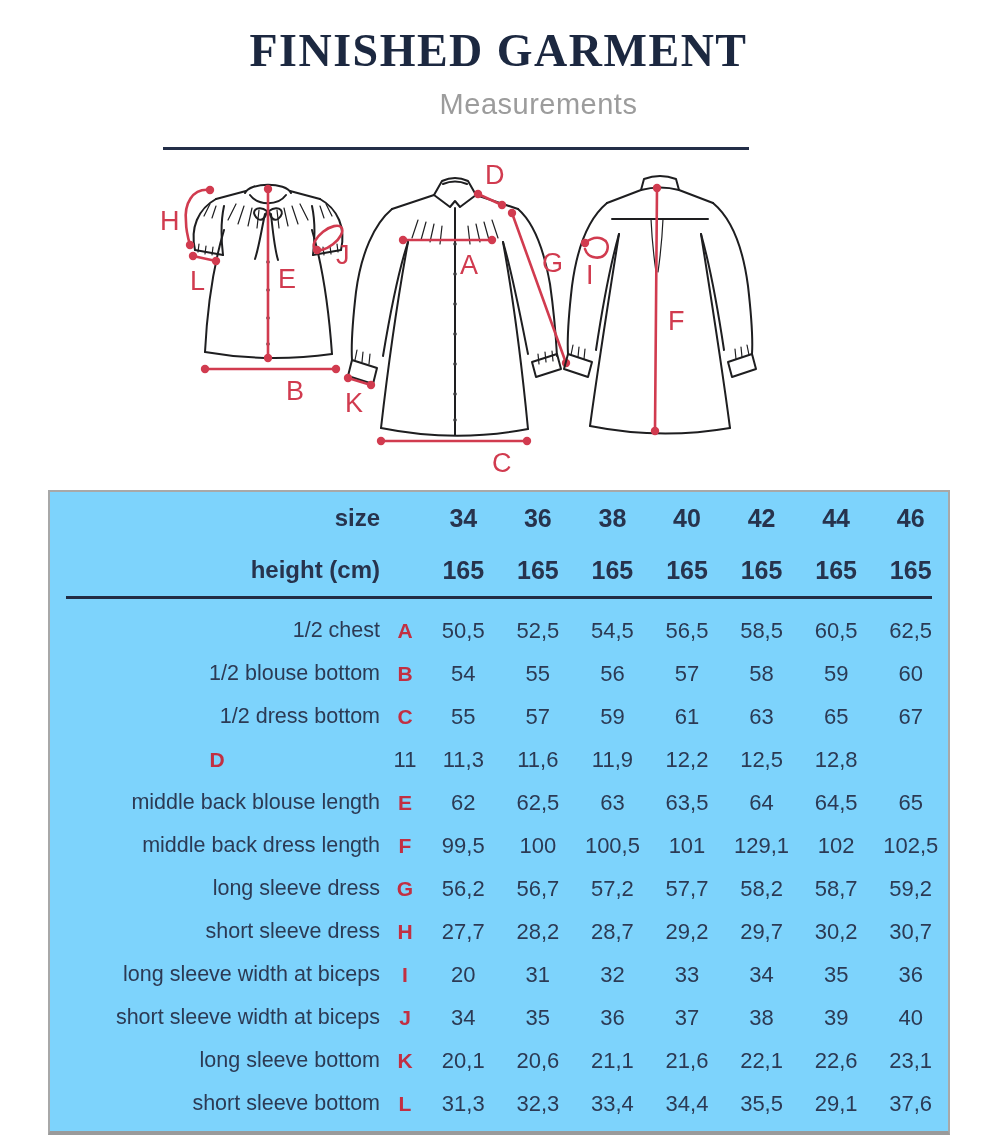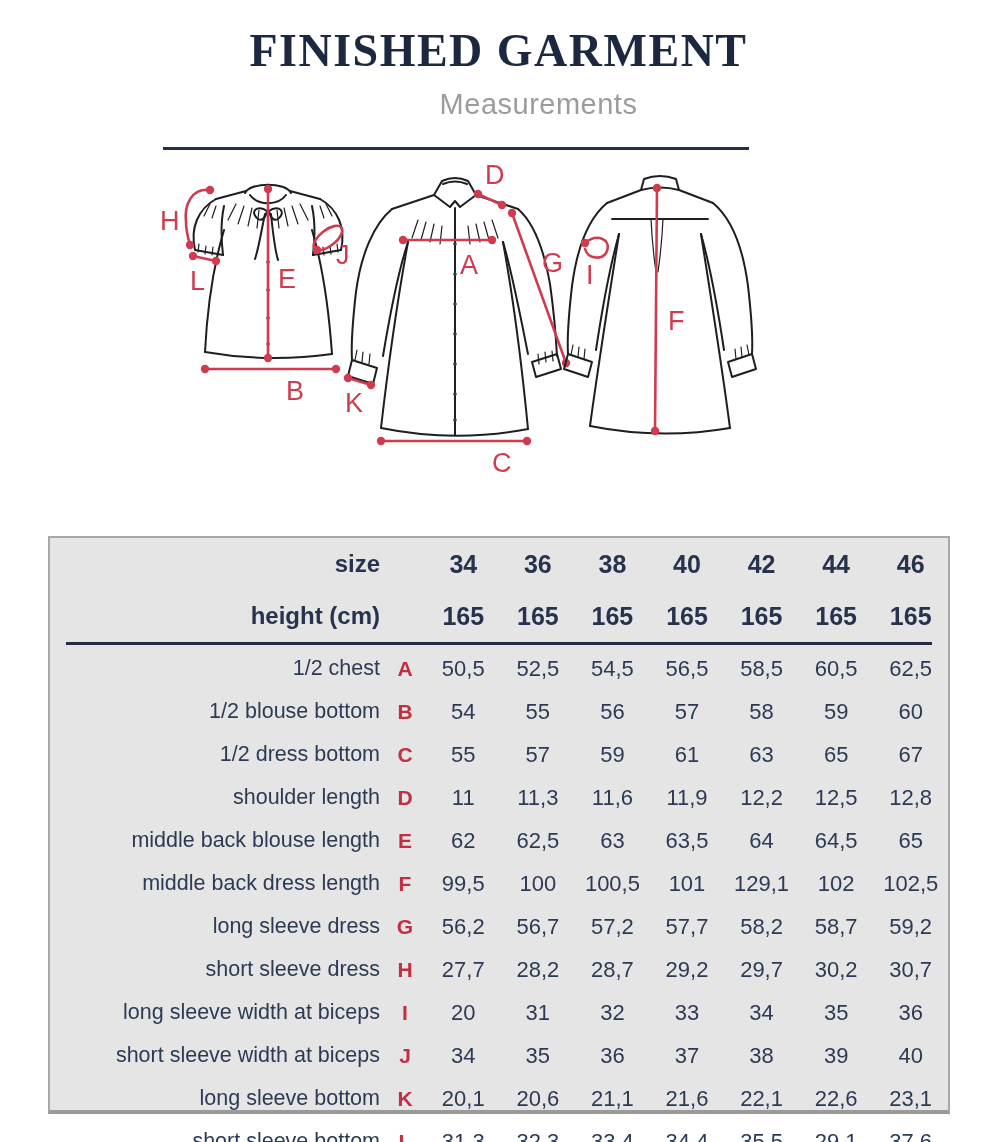--- a/index.html
+++ b/index.html
@@ -30,41 +30,40 @@
   
   .diagrams { position:absolute; top:162px; left:0; }
   .garment { stroke:#1e1e20; stroke-width:2; fill:none; stroke-linecap:round; stroke-linejoin:round; }
   .gather  { stroke:#1e1e20; stroke-width:1.2; fill:none; stroke-linecap:round; }
   .btn     { fill:#3a3a3c; }
   .meas    { stroke:#d13b4f; stroke-width:2.6; fill:none; stroke-linecap:round; }
   .dot     { fill:#d13b4f; }
   .mlabel  { fill:#d13b4f; font-family:"Liberation Sans", sans-serif; font-size:27px; }
   
   .table {
-    position:absolute; top:490px; left:48px; width:902px; height:578px;
+    position:absolute; top:490px; left:48px; width:902px; height:645px;
     border:2px solid #a8a8a8;
     border-bottom:4px solid #9a9a9a;
     box-sizing:border-box;
-    background:#e5e5e5;
-    margin-top:46px;
+    background:#7dd3fc;
   }
   .trow {
     display:grid;
     grid-template-columns:334px 42px repeat(7, 1fr);
     align-items:center;
   }
   .thr   { height:52px; font-weight:700; font-size:25px; color:#27334d; }
   .tdr   { height:43px; font-size:22px; color:#2c3a54; }
   .cell-label  { text-align:right; padding-right:4px; }
   .hdr-label   { font-size:24px; }
   .row-label   { font-size:21.5px; }
   .cell-letter { text-align:center; font-weight:700; font-size:21px; color:#c22f42; }
   .cell-val    { text-align:center; }
   .head-divider { height:3px; background:#222c44; margin:0 16px; }
-  .tbody { padding-top:2px; }
+  .tbody { padding-top:10px; }
 </style>
 </head>
 <body>
 
 <div class="page">
 
   <h1 class="title">FINISHED GARMENT</h1>
   <div class="subtitle">Measurements</div>
   <div class="title-rule"></div>
 
@@ -308,21 +307,20 @@
           <div class="cell-letter">C</div>
           <div class="cell-val">55</div>
           <div class="cell-val">57</div>
           <div class="cell-val">59</div>
           <div class="cell-val">61</div>
           <div class="cell-val">63</div>
           <div class="cell-val">65</div>
           <div class="cell-val">67</div>
         </div>
         <div class="trow tdr">
-          <div class="cell-label row-label">shoulder length</div>
           <div class="cell-letter">D</div>
           <div class="cell-val">11</div>
           <div class="cell-val">11,3</div>
           <div class="cell-val">11,6</div>
           <div class="cell-val">11,9</div>
           <div class="cell-val">12,2</div>
           <div class="cell-val">12,5</div>
           <div class="cell-val">12,8</div>
         </div>
         <div class="trow tdr">

